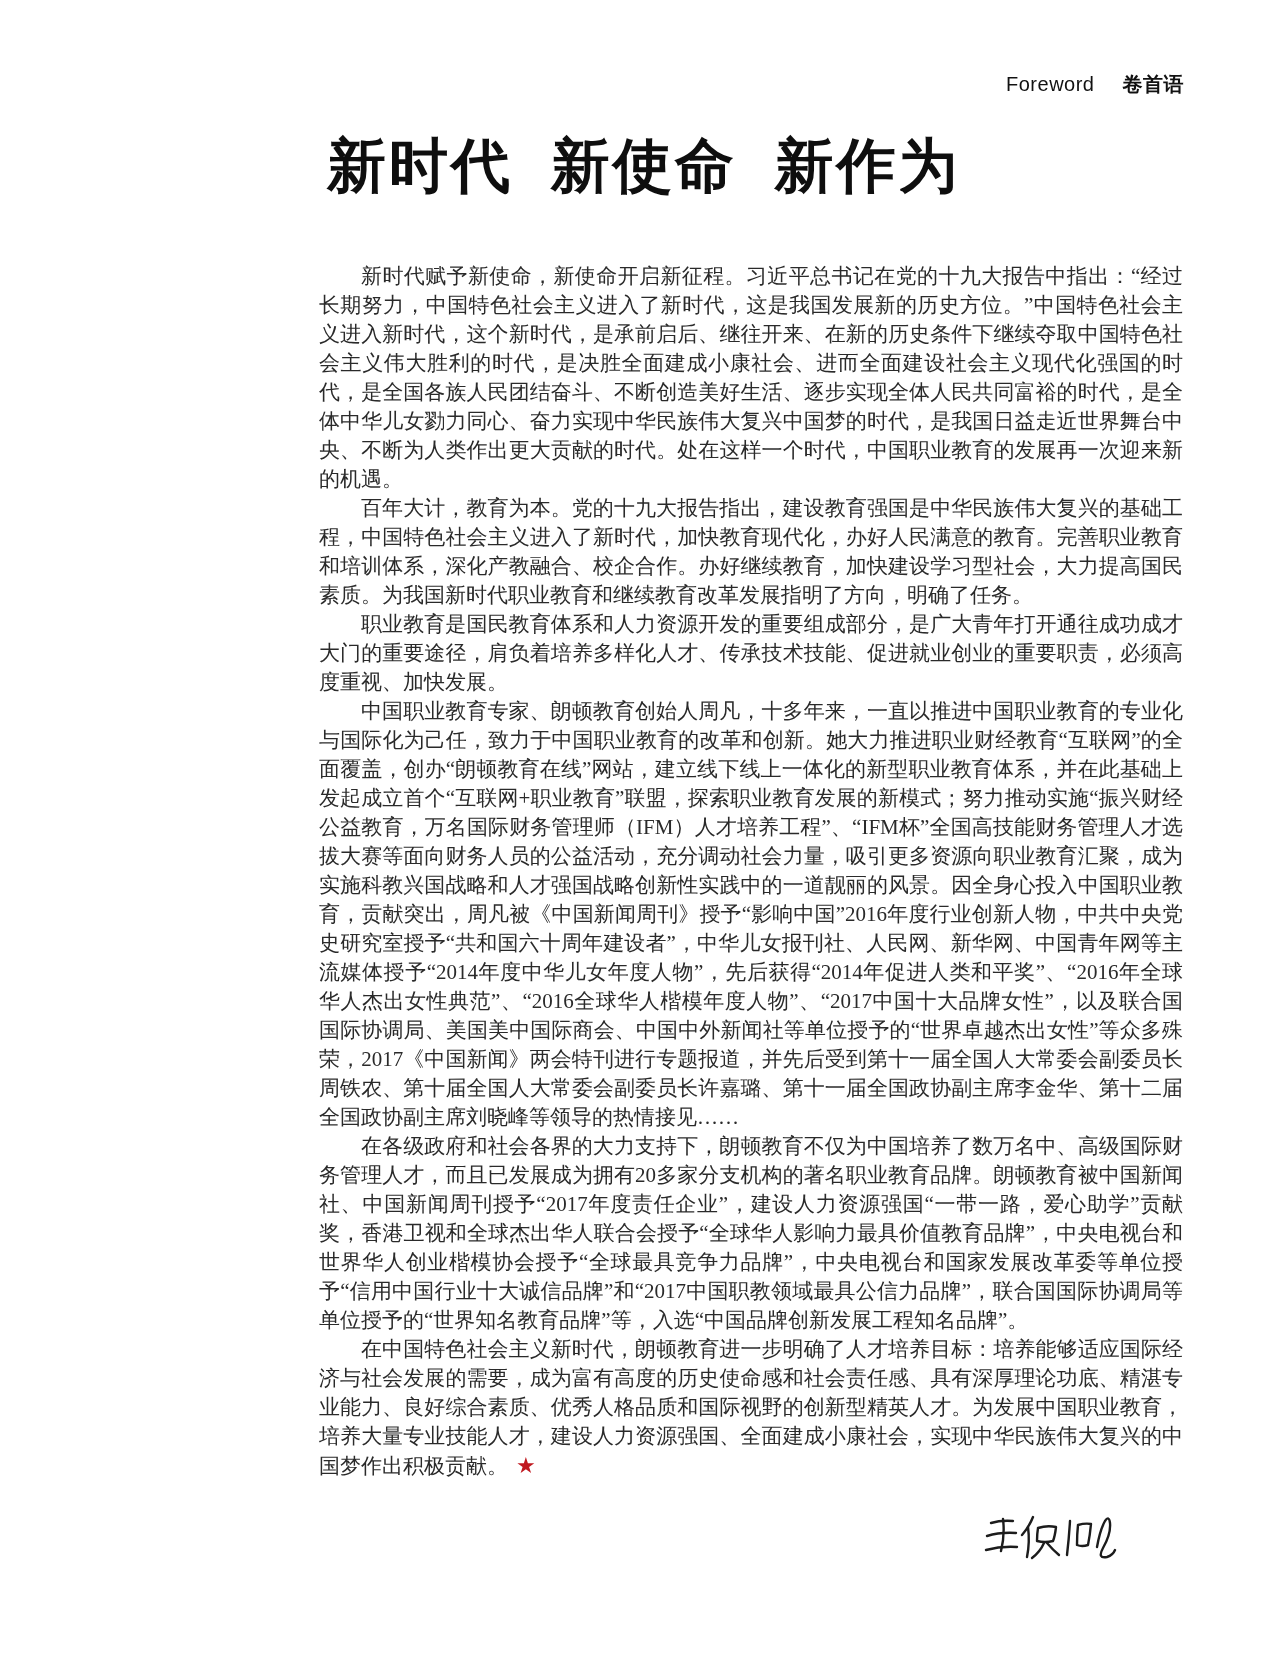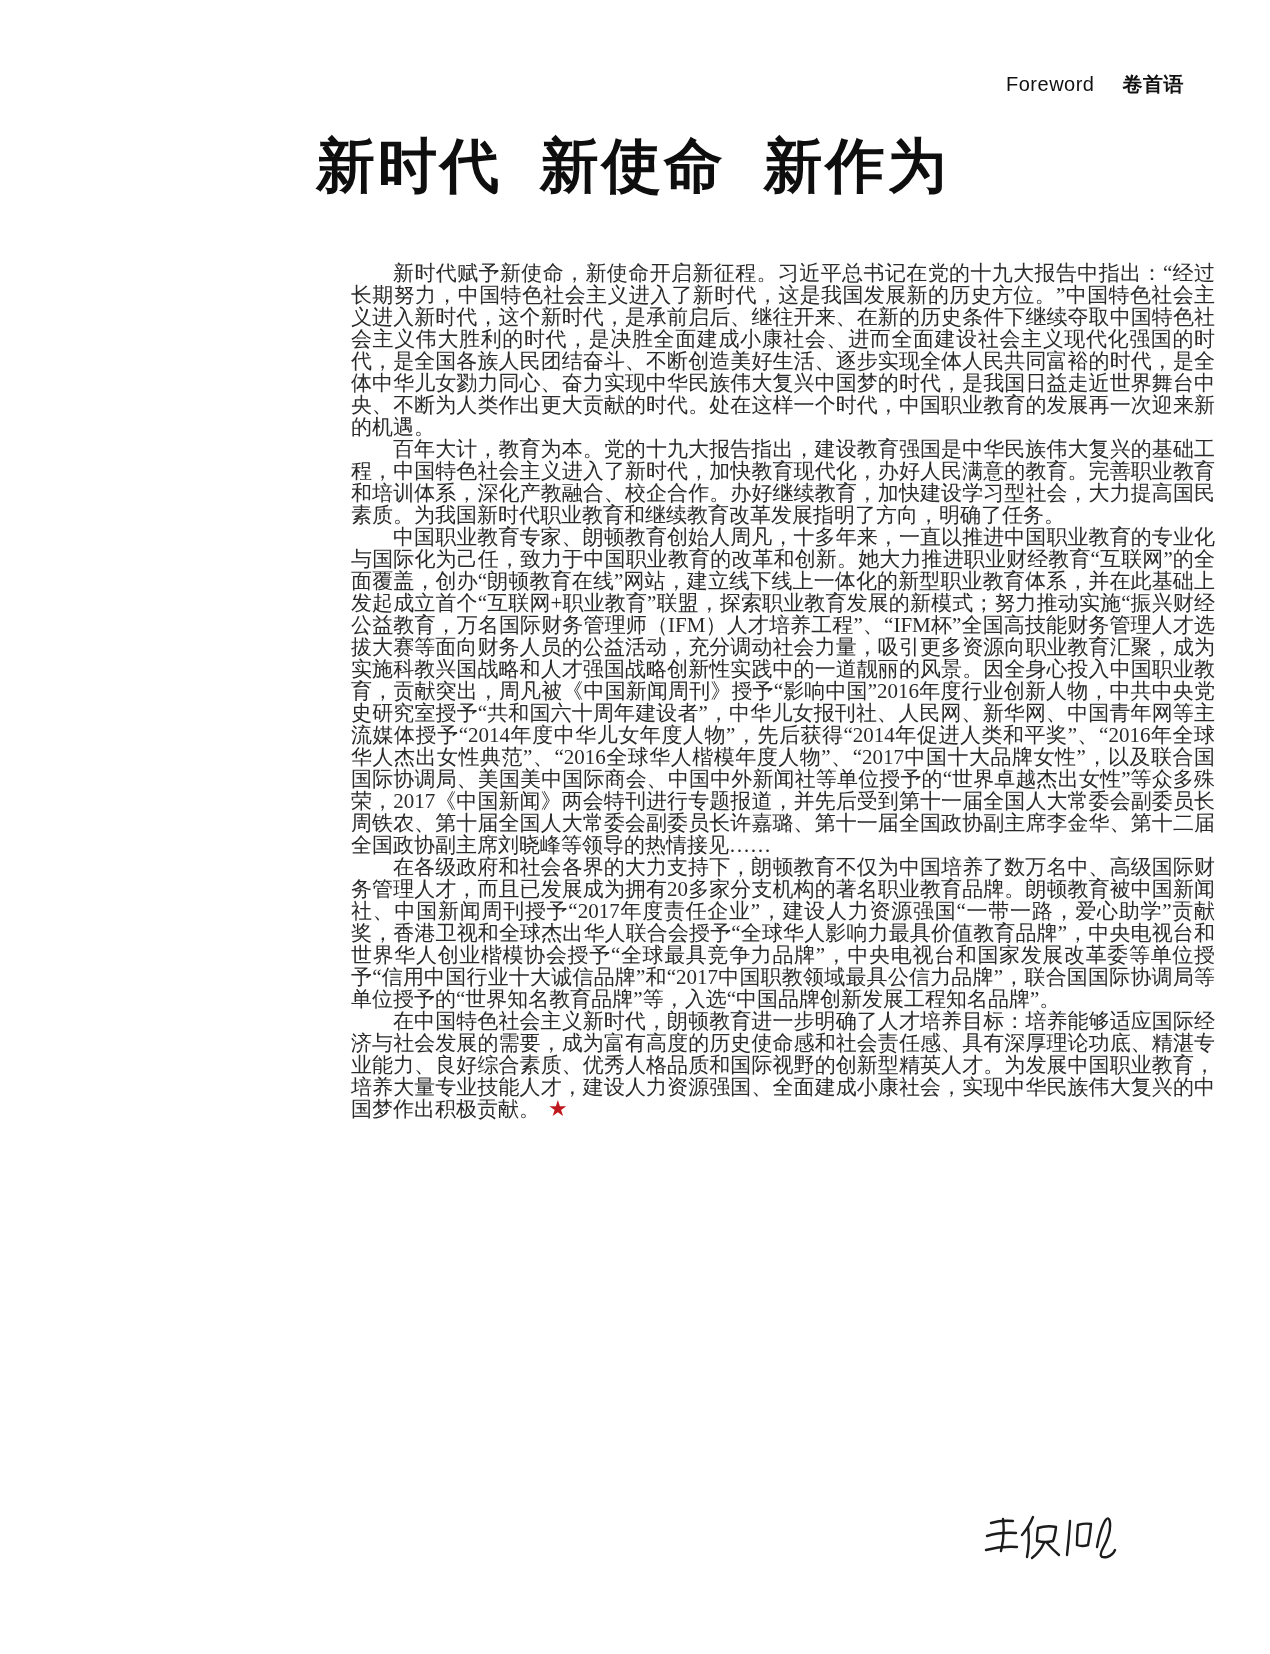--- a/index.html
+++ b/index.html
@@ -23,40 +23,39 @@
     font-size: 20px;
     color: #111111;
     letter-spacing: 0.5px;
     white-space: nowrap;
   }
   .running-head .en { font-weight: 500; }
   .running-head .zh { font-weight: 600; margin-left: 28px; }
   .article-title {
     position: absolute;
     top: 127px;
-    left: 316px;
+    left: 327px;
     margin: 0;
     font-family: "Liberation Serif", "DejaVu Serif", serif;
     font-size: 59px;
     font-weight: 700;
     color: #0e0e0e;
     letter-spacing: 3px;
     word-spacing: 20px;
     white-space: nowrap;
   }
   .article-body {
     position: absolute;
     top: 262px;
     left: 319px;
     width: 864px;
     font-size: 21px;
-    line-height: 22px;
+    line-height: 29px;
     text-align: justify;
     color: #2a2a2a;
-    margin-left: 32px;
   }
   .article-body p {
     margin: 0;
     text-indent: 2em;
   }
   .end-star {
     color: #c0181f;
     font-size: 22px;
     margin-left: 8px;
     text-indent: 0;
@@ -83,20 +82,21 @@
 
   <div class="running-head">
     <span class="en">Foreword</span><span class="zh">卷首语</span>
   </div>
 
   <h1 class="article-title">新时代 新使命 新作为</h1>
 
   <div class="article-body">
     <p>新时代赋予新使命，新使命开启新征程。习近平总书记在党的十九大报告中指出：“经过长期努力，中国特色社会主义进入了新时代，这是我国发展新的历史方位。”中国特色社会主义进入新时代，这个新时代，是承前启后、继往开来、在新的历史条件下继续夺取中国特色社会主义伟大胜利的时代，是决胜全面建成小康社会、进而全面建设社会主义现代化强国的时代，是全国各族人民团结奋斗、不断创造美好生活、逐步实现全体人民共同富裕的时代，是全体中华儿女勠力同心、奋力实现中华民族伟大复兴中国梦的时代，是我国日益走近世界舞台中央、不断为人类作出更大贡献的时代。处在这样一个时代，中国职业教育的发展再一次迎来新的机遇。</p>
     <p>百年大计，教育为本。党的十九大报告指出，建设教育强国是中华民族伟大复兴的基础工程，中国特色社会主义进入了新时代，加快教育现代化，办好人民满意的教育。完善职业教育和培训体系，深化产教融合、校企合作。办好继续教育，加快建设学习型社会，大力提高国民素质。为我国新时代职业教育和继续教育改革发展指明了方向，明确了任务。</p>
+    <p>职业教育是国民教育体系和人力资源开发的重要组成部分，是广大青年打开通往成功成才大门的重要途径，肩负着培养多样化人才、传承技术技能、促进就业创业的重要职责，必须高度重视、加快发展。</p>
     <p>中国职业教育专家、朗顿教育创始人周凡，十多年来，一直以推进中国职业教育的专业化与国际化为己任，致力于中国职业教育的改革和创新。她大力推进职业财经教育“互联网”的全面覆盖，创办“朗顿教育在线”网站，建立线下线上一体化的新型职业教育体系，并在此基础上发起成立首个“互联网+职业教育”联盟，探索职业教育发展的新模式；努力推动实施“振兴财经公益教育，万名国际财务管理师（IFM）人才培养工程”、“IFM杯”全国高技能财务管理人才选拔大赛等面向财务人员的公益活动，充分调动社会力量，吸引更多资源向职业教育汇聚，成为实施科教兴国战略和人才强国战略创新性实践中的一道靓丽的风景。因全身心投入中国职业教育，贡献突出，周凡被《中国新闻周刊》授予“影响中国”2016年度行业创新人物，中共中央党史研究室授予“共和国六十周年建设者”，中华儿女报刊社、人民网、新华网、中国青年网等主流媒体授予“2014年度中华儿女年度人物”，先后获得“2014年促进人类和平奖”、“2016年全球华人杰出女性典范”、“2016全球华人楷模年度人物”、“2017中国十大品牌女性”，以及联合国国际协调局、美国美中国际商会、中国中外新闻社等单位授予的“世界卓越杰出女性”等众多殊荣，2017《中国新闻》两会特刊进行专题报道，并先后受到第十一届全国人大常委会副委员长周铁农、第十届全国人大常委会副委员长许嘉璐、第十一届全国政协副主席李金华、第十二届全国政协副主席刘晓峰等领导的热情接见……</p>
     <p>在各级政府和社会各界的大力支持下，朗顿教育不仅为中国培养了数万名中、高级国际财务管理人才，而且已发展成为拥有20多家分支机构的著名职业教育品牌。朗顿教育被中国新闻社、中国新闻周刊授予“2017年度责任企业”，建设人力资源强国“一带一路，爱心助学”贡献奖，香港卫视和全球杰出华人联合会授予“全球华人影响力最具价值教育品牌”，中央电视台和世界华人创业楷模协会授予“全球最具竞争力品牌”，中央电视台和国家发展改革委等单位授予“信用中国行业十大诚信品牌”和“2017中国职教领域最具公信力品牌”，联合国国际协调局等单位授予的“世界知名教育品牌”等，入选“中国品牌创新发展工程知名品牌”。</p>
     <p><span>在中国特色社会主义新时代，朗顿教育进一步明确了人才培养目标：培养能够适应国际经济与社会发展的需要，成为富有高度的历史使命感和社会责任感、具有深厚理论功底、精湛专业能力、良好综合素质、优秀人格品质和国际视野的创新型精英人才。为发展中国职业教育，培养大量专业技能人才，建设人力资源强国、全面建成小康社会，实现中华民族伟大复兴的中国梦作出积极贡献。</span><span class="end-star">★</span></p>
   </div>
 
   <svg class="signature" viewBox="0 0 135 58" aria-hidden="true">
 
     <path d="M9 13 Q19 10 31 11"></path>
     <path d="M5 26 Q18 22 34 23"></path>
     <path d="M21 9 Q23 25 19 41"></path>

